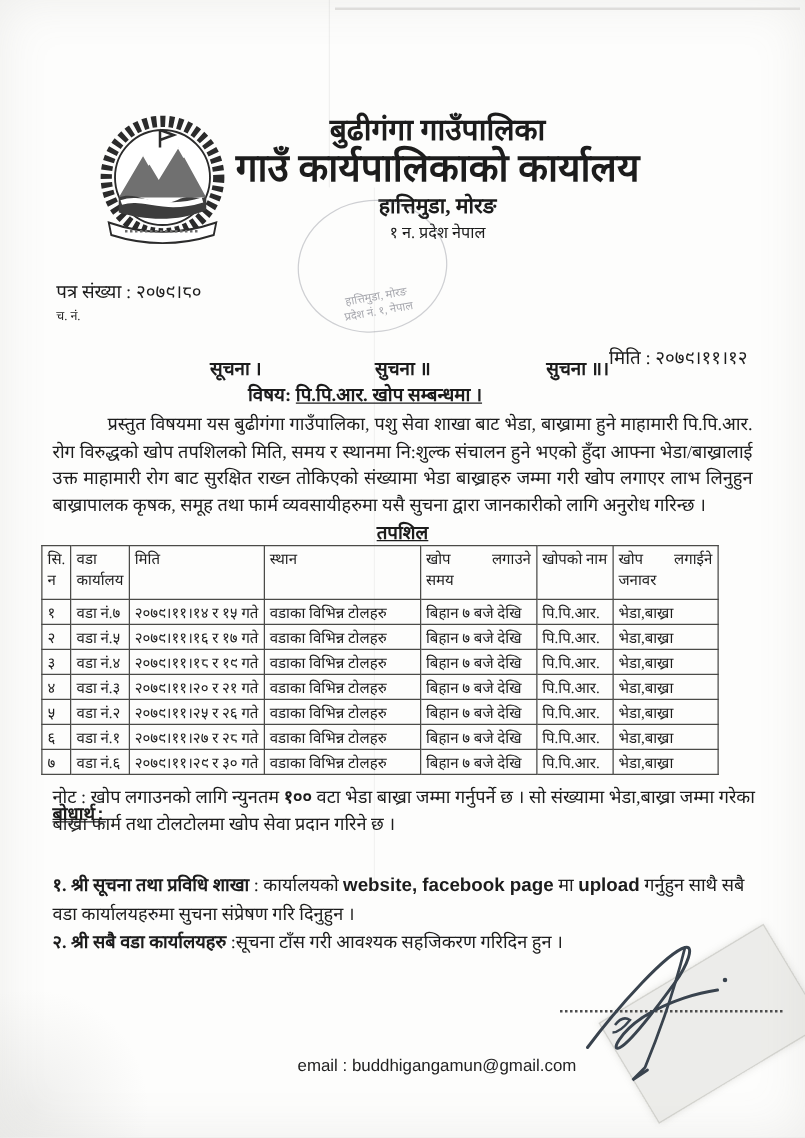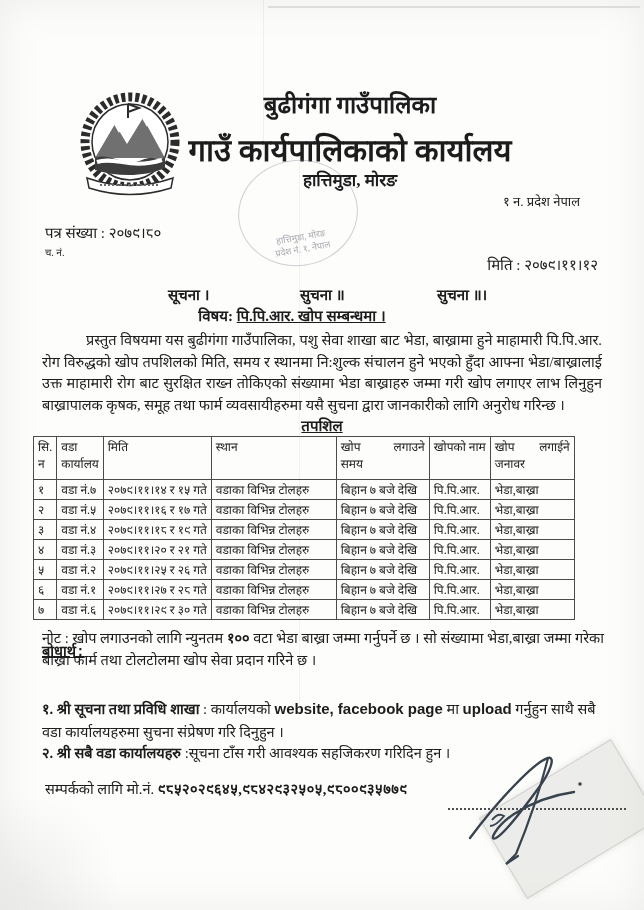--- a/index.html
+++ b/index.html
@@ -8,34 +8,34 @@
         box-shadow:inset 0 0 40px rgba(120,120,115,.12);}
   .abs{position:absolute;}
   
   .crease-v1{left:263px;top:0;width:1px;height:150px;background:rgba(0,0,0,.05);}
   .crease-v2{left:299px;top:150px;width:1px;height:560px;background:rgba(0,0,0,.045);}
   .edge-top{left:268px;top:6px;width:372px;height:2px;background:#dedddb;}
   .smudge{left:0;top:790px;width:120px;height:120px;background:radial-gradient(ellipse at 20% 80%,rgba(150,150,145,.14),transparent 70%);}
   
   .hdr{left:120px;top:92px;width:460px;text-align:center;line-height:1.1;}
   .hdr .l1{font-size:24px;font-weight:bold;}
-  .hdr .l2{font-size:31px;font-weight:bold;margin-top:16px;}
+  .hdr .l2{font-size:31px;font-weight:bold;margin-top:0;}
   .hdr .l3{font-size:19px;margin-top:9px;}
   .hdr .l4{font-size:17px;font-weight:bold;margin-top:4px;}
-  .hdr .l5{font-size:13px;margin-top:4px;text-align:right;}
+  .hdr .l5{font-size:13px;margin-top:4px;}
   .logo{left:70px;top:92px;width:120px;height:110px;}
   
   .stamp-c{left:238px;top:160px;width:118px;height:104px;border:1.5px solid rgba(110,112,125,.32);
            border-radius:50%;transform:rotate(-8deg);}
   .stamp-c-t{left:242px;top:232px;width:120px;text-align:center;color:rgba(95,97,110,.55);
              font-size:9px;transform:rotate(-10deg);line-height:1.3;}
   
   .letterno{left:45px;top:222px;font-size:15px;}
   .chno{left:45px;top:245px;font-size:10px;}
-  .date{left:390px;top:254px;width:208px;font-size:15px;text-align:right;}
+  .date{left:390px;top:275px;width:208px;font-size:15px;text-align:right;}
   
   .notice{top:284px;font-size:15px;font-weight:bold;}
   .n1{left:168px;} .n2{left:300px;} .n3{left:437px;}
   .subject{left:0;top:305px;width:584px;text-align:center;font-size:15px;font-weight:bold;}
   .subject .u{text-decoration:underline;}
   
   .bodytext{left:42px;top:330px;width:560px;font-size:14.5px;line-height:21.5px;
             text-align:justify;text-indent:44px;}
   .ttl{left:0;top:415px;width:644px;text-align:center;font-size:15px;font-weight:bold;}
   .ttl span{text-decoration:underline;}
@@ -228,29 +228,27 @@
   </div>
 
   <div class="abs cc-label">बोधार्थ:</div>
   <div class="abs cc1">
     <span class="bold">१. श्री सूचना तथा प्रविधि शाखा</span><span> : कार्यालयको </span><span class="latin">website, facebook page</span><span> मा </span><span class="latin">upload</span><span> गर्नुहुन  साथै सबै वडा कार्यालयहरुमा सुचना संप्रेषण गरि दिनुहुन ।</span>
   </div>
   <div class="abs cc2">
     <span class="bold">२. श्री सबै वडा कार्यालयहरु</span><span> :सूचना टाँस गरी आवश्यक सहजिकरण गरिदिन हुन ।</span>
   </div>
 
-  <div class="abs contact">
-    <span>सम्पर्कको लागि मो.नं. </span><span class="nums">९८५२०२९६४५,९८४२९३२५०५,९८००९३५७७९</span>
-  </div>
 
   <div class="abs stamp-r"></div>
   <div class="abs dotline"></div>
   <div class="abs sig">
     <svg width="180" height="130" viewBox="0 0 180 130">
       <path d="M18 96 C45 60 82 20 96 16 C104 14 98 30 88 44 C72 66 52 92 44 96 C36 100 44 84 62 72 C84 58 108 52 122 50" fill="none" stroke="#39434e" stroke-width="2.4" stroke-linecap="round"></path>
       <path d="M96 16 C90 40 78 78 64 112 L54 122 L66 114" fill="none" stroke="#39434e" stroke-width="2.2" stroke-linecap="round"></path>
       <path d="M40 78 q6 -8 12 -4 q-8 10 -14 10" fill="none" stroke="#39434e" stroke-width="2"></path>
       <circle cx="128" cy="42" r="1.8" fill="#39434e"></circle>
     </svg>
   </div>
 
+  <div class="abs email">email : buddhigangamun@gmail.com</div>
 
 </div>
 
 </body></html>

